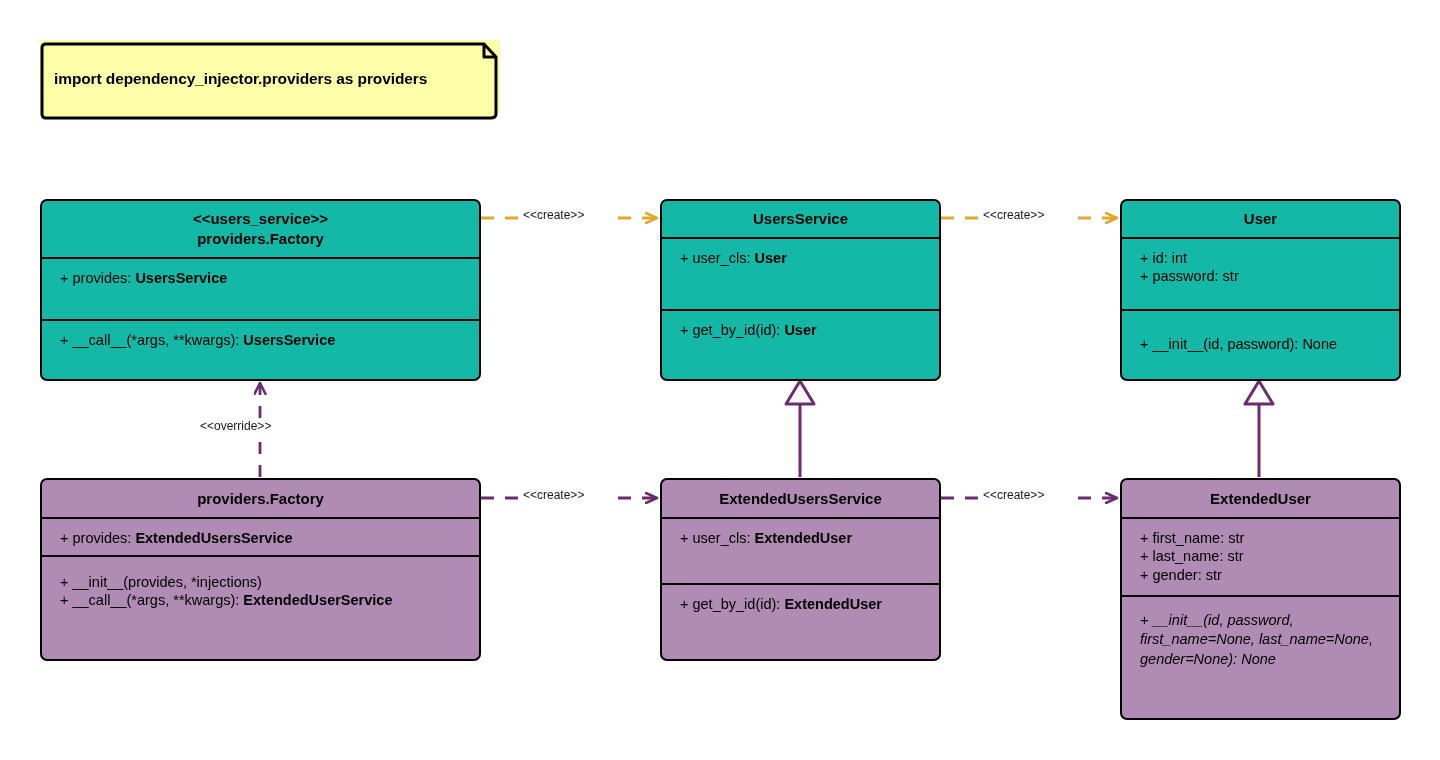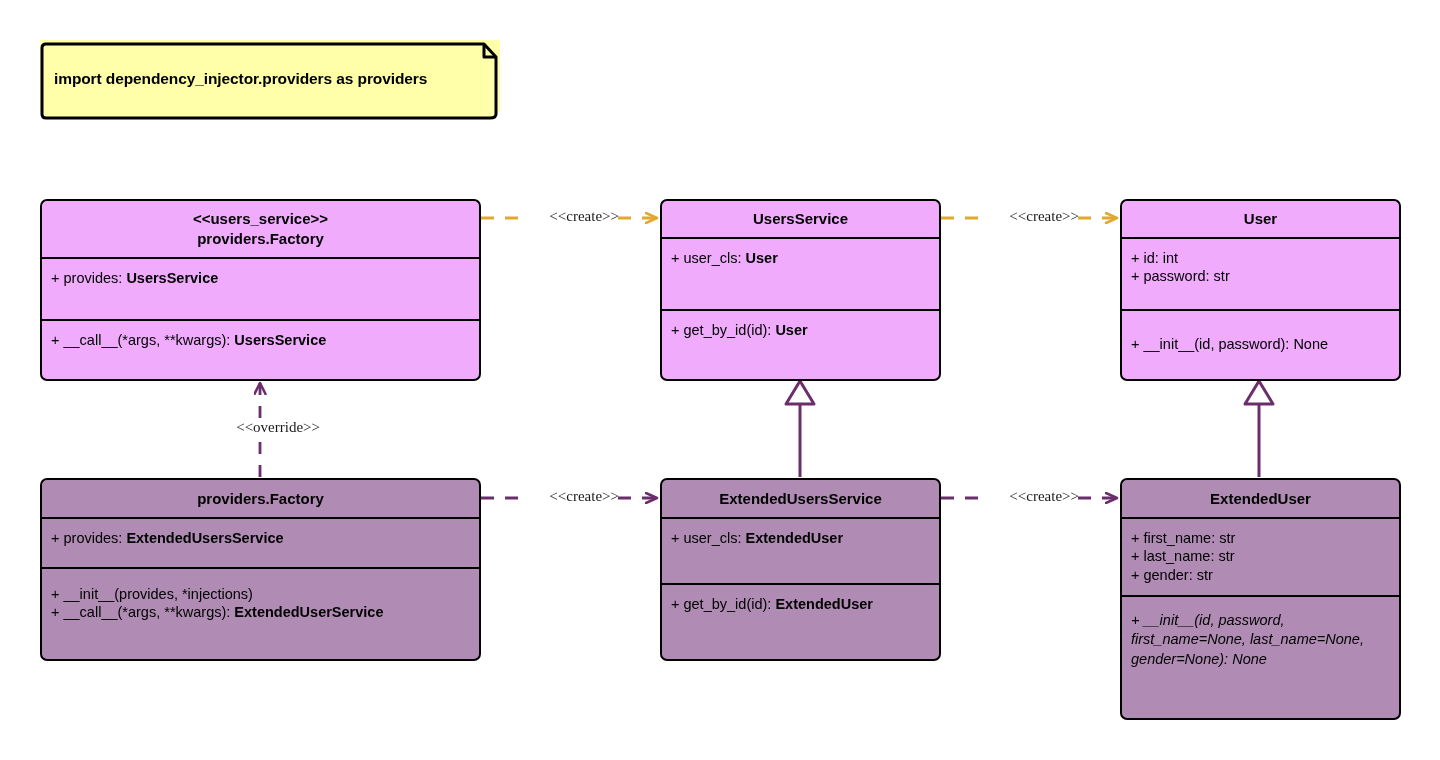--- a/index.html
+++ b/index.html
@@ -50,59 +50,58 @@
   }
 
   
   .cls {
     position: absolute;
     box-sizing: border-box;
     border: 2.2px solid #000000;
     border-radius: 7px;
     overflow: hidden;
   }
-  .cls.yellow { background: #f0abfc; }
+  .cls.yellow { background: #14b8a6; }
   .cls.purple { background: #b08cb5; }
 
   .cls-header {
     box-sizing: border-box;
     border-bottom: 2.2px solid #000000;
     text-align: center;
     font-weight: bold;
     font-size: 15px;
     color: #000000;
     display: flex;
     flex-direction: column;
     align-items: center;
     justify-content: center;
     line-height: 1.32;
   }
   .cls-section {
     box-sizing: border-box;
-    padding: 10px 11px 8px 9px;
+    padding: 10px 11px 8px 18px;
     font-size: 14.5px;
     color: #000000;
     line-height: 1.26;
   }
   .cls-section + .cls-section {
     border-top: 2.2px solid #000000;
   }
   .member { white-space: nowrap; }
   .member.wrap { white-space: normal; }
   .member b { font-weight: bold; }
 
   
   .conn-label {
     position: absolute;
-    font-size: 15px;
+    font-size: 12px;
     color: #1a1a1a;
     background: transparent;
     white-space: nowrap;
-    text-align: right;
-    font-family: Liberation Serif, serif;
+    text-align: left;
   }
 
   
   #wires {
     position: absolute;
     left: 0; top: 0;
     width: 1440px;
     height: 760px;
     pointer-events: none;
   }
@@ -210,21 +209,21 @@
     </div>
     <div class="cls-section" style="height:70px;">
       <div class="member" style="padding-top:14px;"><span>+ __init__(id, password): None</span></div>
     </div>
   </div>
 
   <div class="cls purple" style="left:40px; top:478px; width:441px; height:183px;">
     <div class="cls-header" style="height:39px;">
       <span>providers.Factory</span>
     </div>
-    <div class="cls-section" style="height:48px;">
+    <div class="cls-section" style="height:36px;">
       <div class="member"><span>+ provides: </span><b>ExtendedUsersService</b></div>
     </div>
     <div class="cls-section" style="height:92px; padding-top:16px;">
       <div class="member"><span>+ __init__(provides, *injections)</span></div>
       <div class="member"><span>+ __call__(*args, **kwargs): </span><b>ExtendedUserService</b></div>
     </div>
   </div>
 
   <div class="cls purple" style="left:660px; top:478px; width:281px; height:183px;">
     <div class="cls-header" style="height:39px;">

